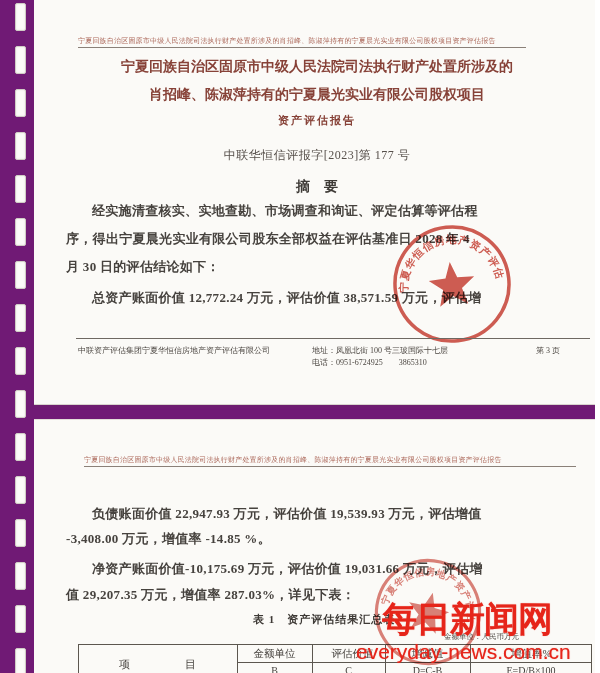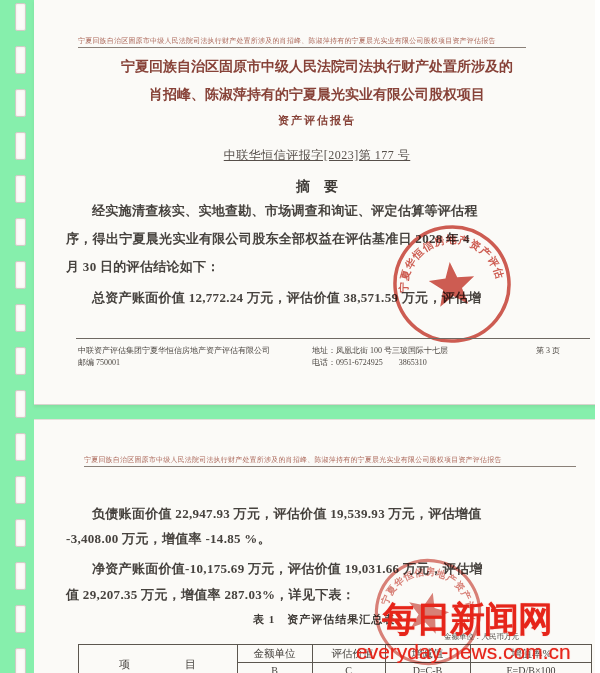--- a/index.html
+++ b/index.html
@@ -1,27 +1,27 @@
 <!DOCTYPE html>
 <html><head>
 <meta charset="utf-8">
 <style>
   html,body{margin:0;padding:0;}
   #canvas{
     position:relative;width:595px;height:673px;overflow:hidden;
-    background:#86efac;font-family:"Liberation Serif","DejaVu Serif",serif;
+    background:#701a75;font-family:"Liberation Serif","DejaVu Serif",serif;
   }
   .page{position:absolute;left:34px;width:566px;background:#fbfaf7;}
   #page1{top:0;height:404px;border-bottom:1px solid #d8d4ce;box-shadow:0 2px 3px rgba(90,80,70,.10);}
   #page2{top:419px;height:254px;border-top:1px solid #e3dfd9;overflow:hidden;}
   .abs{position:absolute;}
   .runhead{font-size:7px;color:#a25647;letter-spacing:.2px;white-space:nowrap;opacity:.9;}
   .headrule{height:1px;background:#8a8078;}
   .title{left:0;right:0;text-align:center;font-weight:bold;color:#874238;white-space:nowrap;}
-  .docnum{left:0;right:0;text-align:center;color:#564f4a;font-size:12px;letter-spacing:.5px;text-decoration:underline;}
+  .docnum{left:0;right:0;text-align:center;color:#564f4a;font-size:12px;letter-spacing:.5px;}
   .sectitle{left:0;right:0;text-align:center;color:#3e3a36;font-size:14px;font-weight:bold;}
   .bodyline{left:32px;width:482px;font-size:13px;color:#46423e;letter-spacing:.3px;white-space:nowrap;font-weight:bold;}
   .indent{text-indent:26px;}
   .sep{height:1px;background:#6e6862;}
   .foot{font-size:8px;color:#4c4742;line-height:11.5px;white-space:nowrap;}
   .seal{mix-blend-mode:multiply;}
   .wm1{font-family:"Liberation Sans","DejaVu Sans",sans-serif;font-weight:bold;
        font-size:35px;color:#e6251a;letter-spacing:-1px;white-space:nowrap;z-index:30;
        text-shadow:0 0 1px rgba(230,37,26,.55);}
   .wm2{font-family:"Liberation Sans","DejaVu Sans",sans-serif;font-weight:normal;
@@ -80,21 +80,20 @@
       <path id="sealArc1" d="M 17 66 A 45 45 0 1 1 107 66" fill="none"></path>
       <text font-size="10.5" fill="#c43023" font-weight="bold" letter-spacing="1">
         <textPath href="#sealArc1">宁夏华恒信房地产资产评估有限公司</textPath>
       </text>
       <polygon fill="#c43023" points="62,40 67.9,55.9 84.8,56.6 71.5,67.1 76.1,83.4 62,74 47.9,83.4 52.5,67.1 39.2,56.6 56.1,55.9"></polygon>
     </svg>
 
     <div class="abs sep" style="left:42px;top:338px;width:514px;"></div>
     <div class="abs foot" style="left:44px;top:345px;width:232px;">
       <div>中联资产评估集团宁夏华恒信房地产资产评估有限公司</div>
-      <div>邮编 750001</div>
     </div>
     <div class="abs foot" style="left:278px;top:345px;">
       <div>地址：凤凰北街 100 号三玻国际十七层</div>
       <div>电话：0951-6724925　　3865310</div>
     </div>
     <div class="abs foot" style="left:502px;top:345px;">第 3 页</div>
   </div>
 
   <div class="page" id="page2">
     <div class="abs runhead" style="left:50px;top:35px;">宁夏回族自治区固原市中级人民法院司法执行财产处置所涉及的肖招峰、陈淑萍持有的宁夏晨光实业有限公司股权项目资产评估报告</div>

